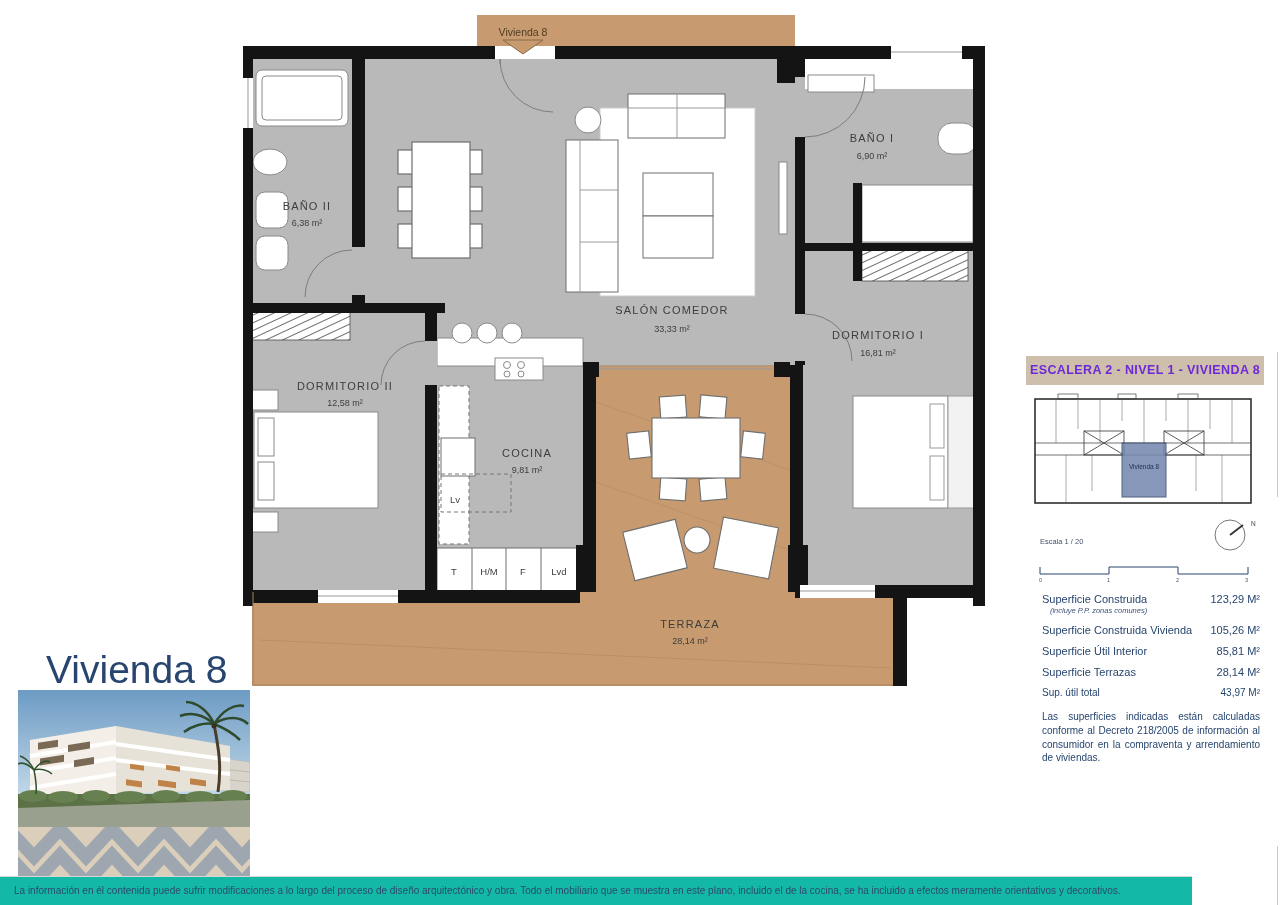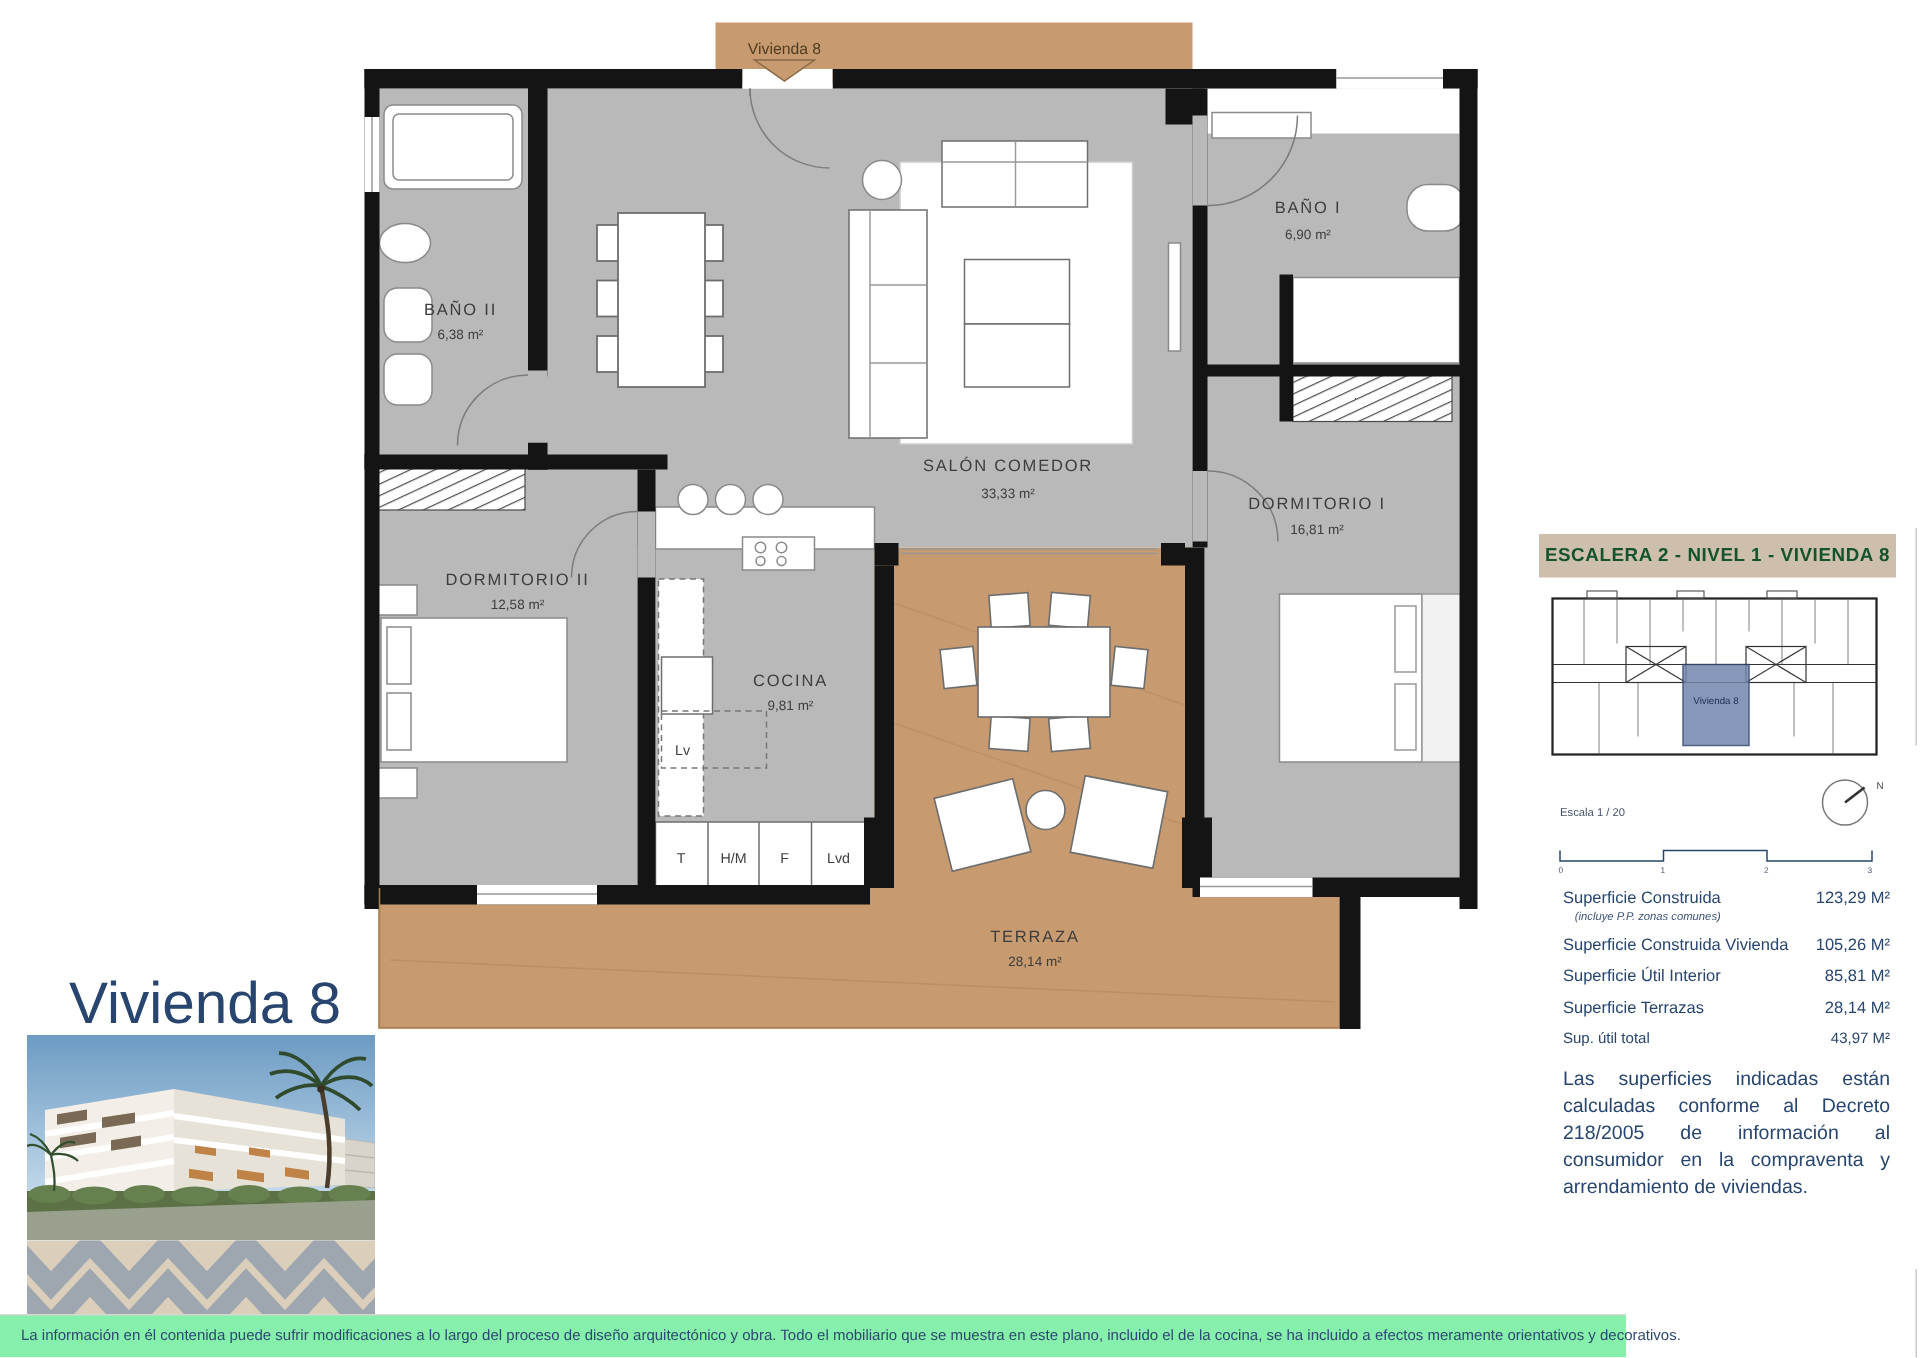--- a/index.html
+++ b/index.html
@@ -8,43 +8,43 @@
 
   svg text { font-family:"Liberation Sans", sans-serif; }
   .room-name { font-size:11px; letter-spacing:1.2px; fill:#3d3d3d; text-anchor:middle; }
   .room-area { font-size:9px; fill:#3d3d3d; text-anchor:middle; }
   .appl { font-size:9.5px; fill:#3d3d3d; text-anchor:middle; }
   .corridor-label { font-size:10.5px; fill:#4f3c22; text-anchor:middle; }
 
   #plan-svg { position:absolute; left:0; top:0; }
 
   .side-panel { position:absolute; left:1026px; top:356px; width:238px; color:#27456e; }
-  .panel-header { background:#cdbfab; color:#14532d; font-size:12.5px; font-weight:bold;
+  .panel-header { background:#cdbfab; color:#6d28d9; font-size:12.5px; font-weight:bold;
                   letter-spacing:.4px; text-align:center; height:29px; line-height:29px; }
   #keyplan-svg { display:block; margin:6px 0 0 0; }
   .scale-row { position:relative; height:46px; }
   .scale-text { position:absolute; left:14px; top:24px; font-size:7.5px; color:#44506a; }
   #compass-svg { position:absolute; right:2px; top:0px; }
   #scalebar-svg { display:block; margin:2px 0 0 12px; }
 
   .surface-table { margin:10px 4px 0 16px; }
   .srow { display:flex; justify-content:space-between; align-items:flex-start; margin-bottom:9px; }
   .srow .lbl { font-size:11px; }
   .srow .val { font-size:11px; white-space:nowrap; }
   .srow .sub { font-size:7.5px; font-style:italic; color:#3d5378; margin-top:1px;text-align:right; }
   .srow.total .lbl, .srow.total .val { font-weight:normal; font-size:10px; }
-  .panel-note { margin:12px 4px 12px 16px; font-size:13px; line-height:1.38; text-align:justify; }
+  .panel-note { margin:12px 4px 12px 16px; font-size:10px; line-height:1.38; text-align:justify; }
 
   .title-block { position:absolute; left:46px; top:648px; width:240px;
                  font-size:39px; color:#27456e; letter-spacing:0px; }
   #photo-svg { position:absolute; left:18px; top:690px; }
   #zigzag-svg { position:absolute; left:18px; top:827px; }
 
-  .footer-bar { position:absolute; left:0; top:876px; width:1084px; height:29px;
-                background:#86efac; border-top:1px solid #d6d6d2; }
+  .footer-bar { position:absolute; left:0; top:876px; width:1192px; height:29px;
+                background:#14b8a6; border-top:1px solid #d6d6d2; }
   .footer-bar .txt { font-size:10px; color:#2c4a70; line-height:28px; padding-left:14px; white-space:nowrap; }
 
   .page-edge { position:absolute; left:1277px; top:352px; width:1px; height:145px; background:#c9c9c9; }
   .page-edge2 { position:absolute; left:1277px; top:846px; width:1px; height:59px; background:#c9c9c9; }
 </style>
 </head>
 <body>
 
 <div class="sheet">
 

